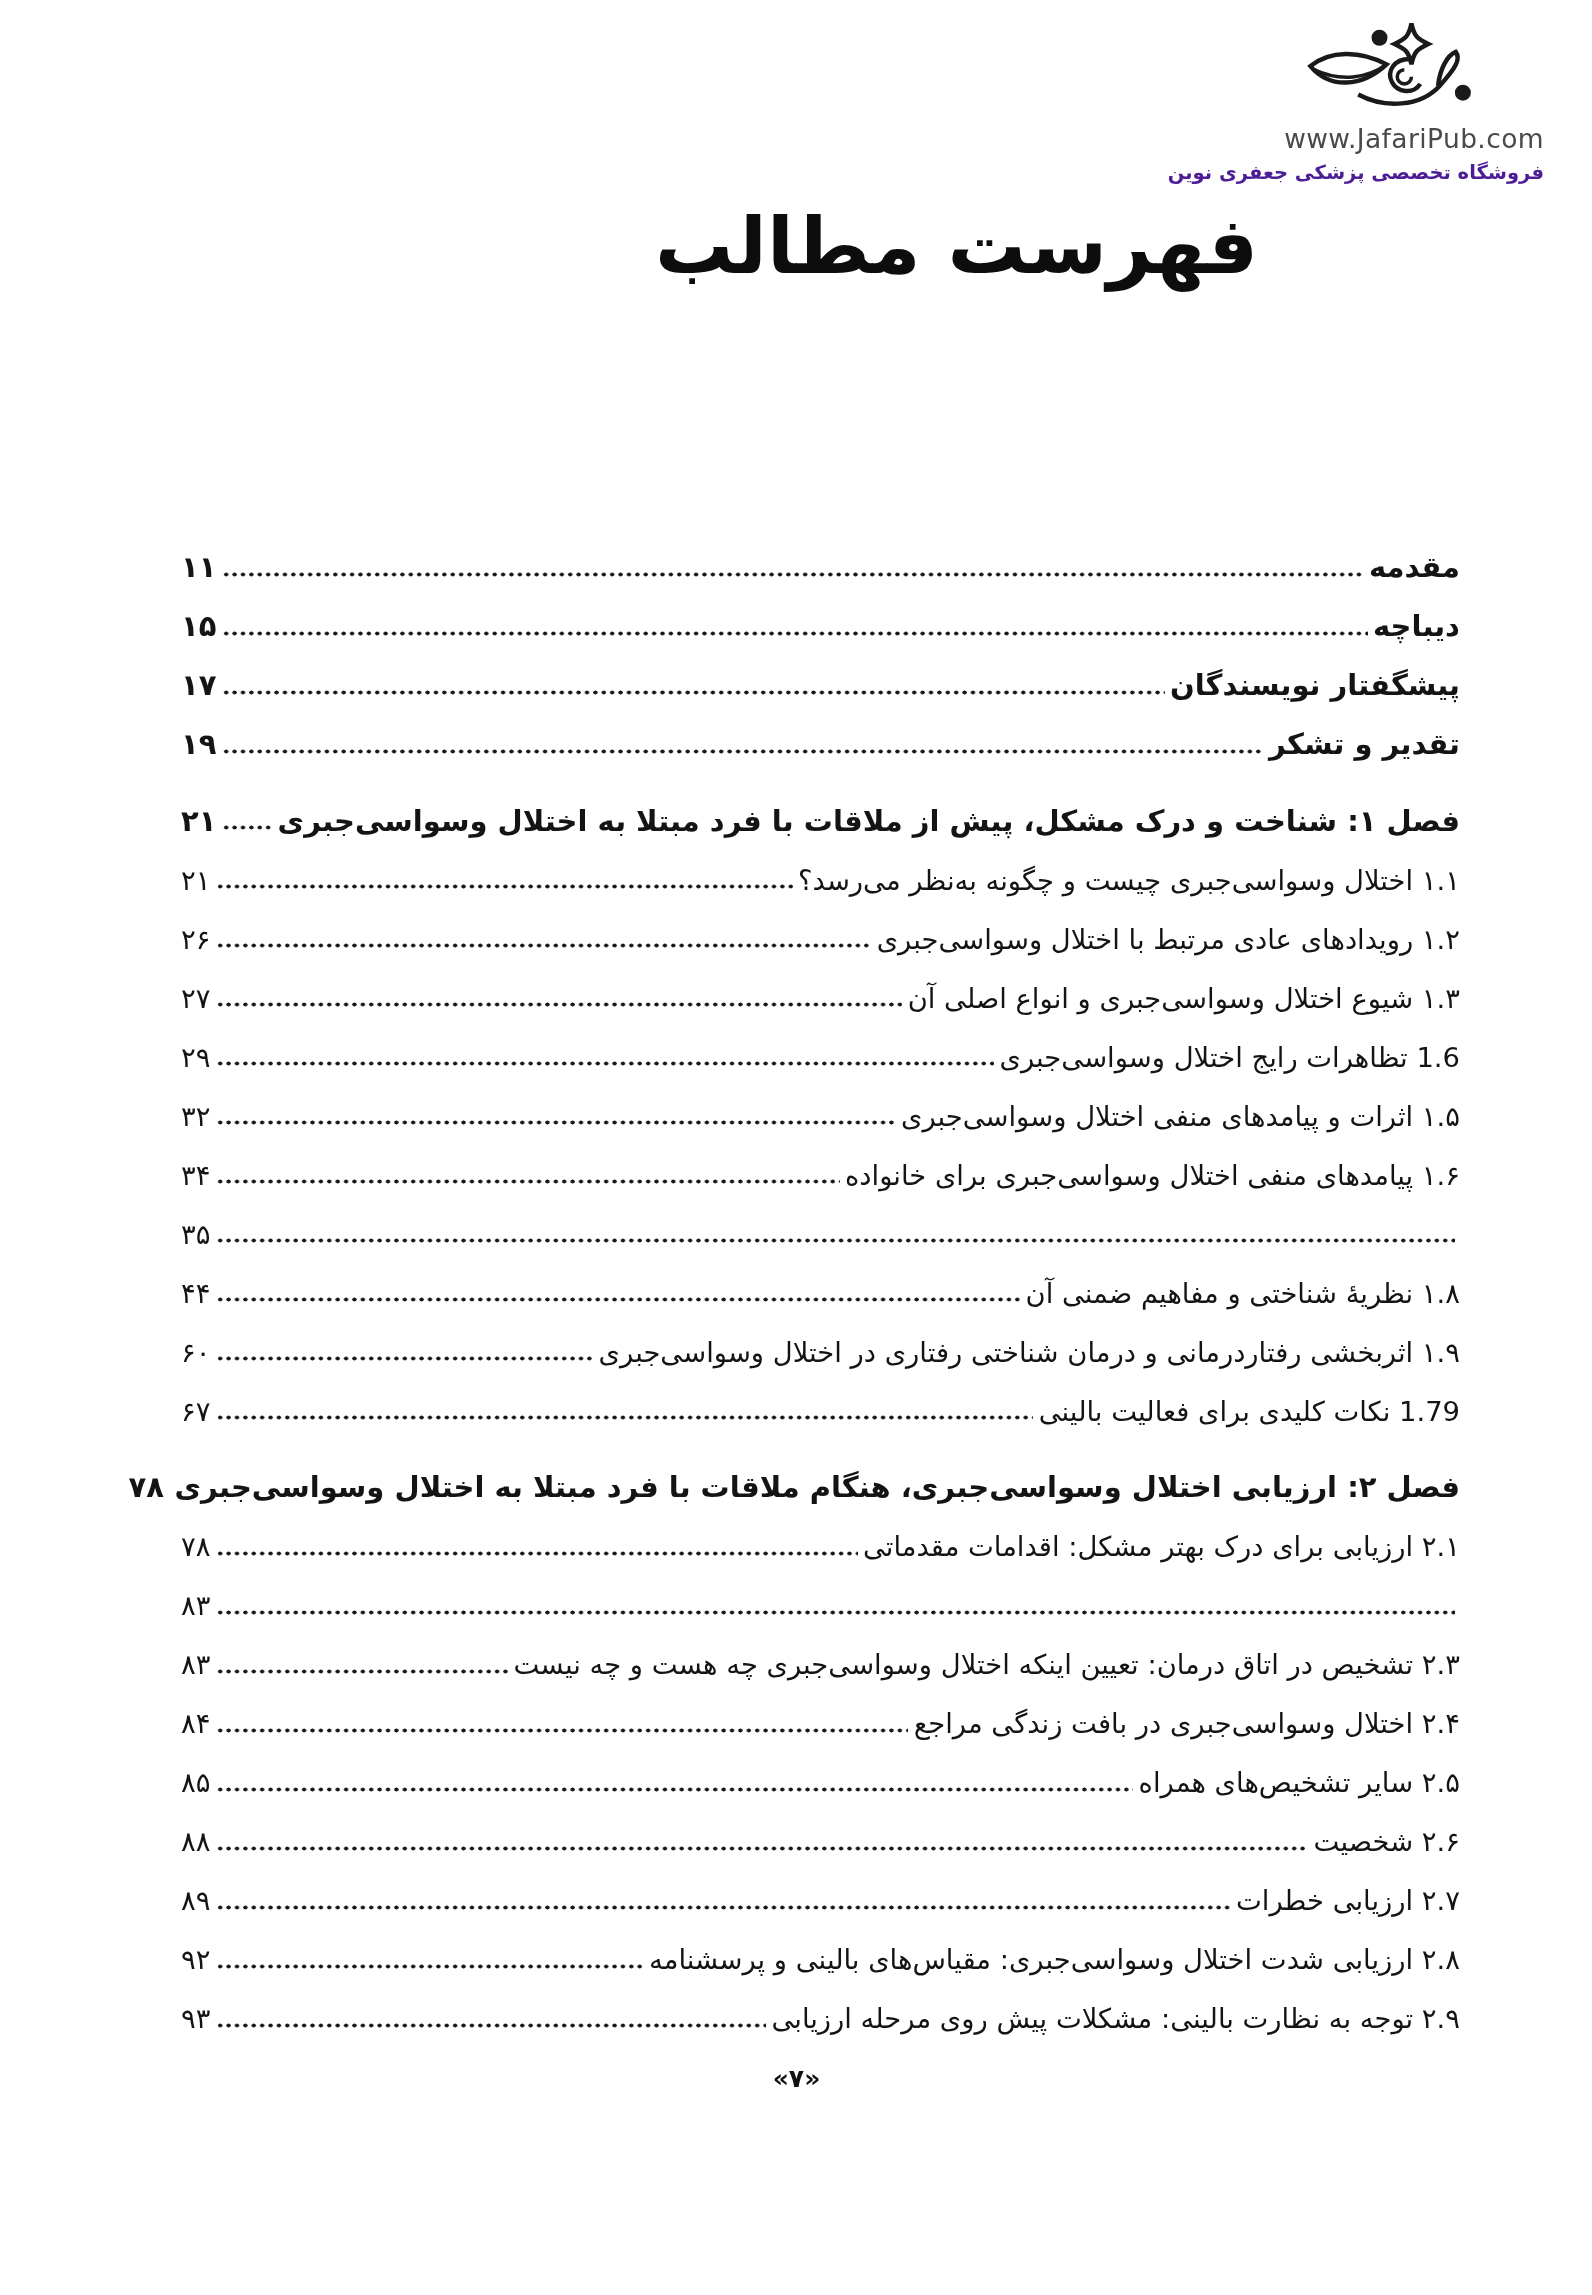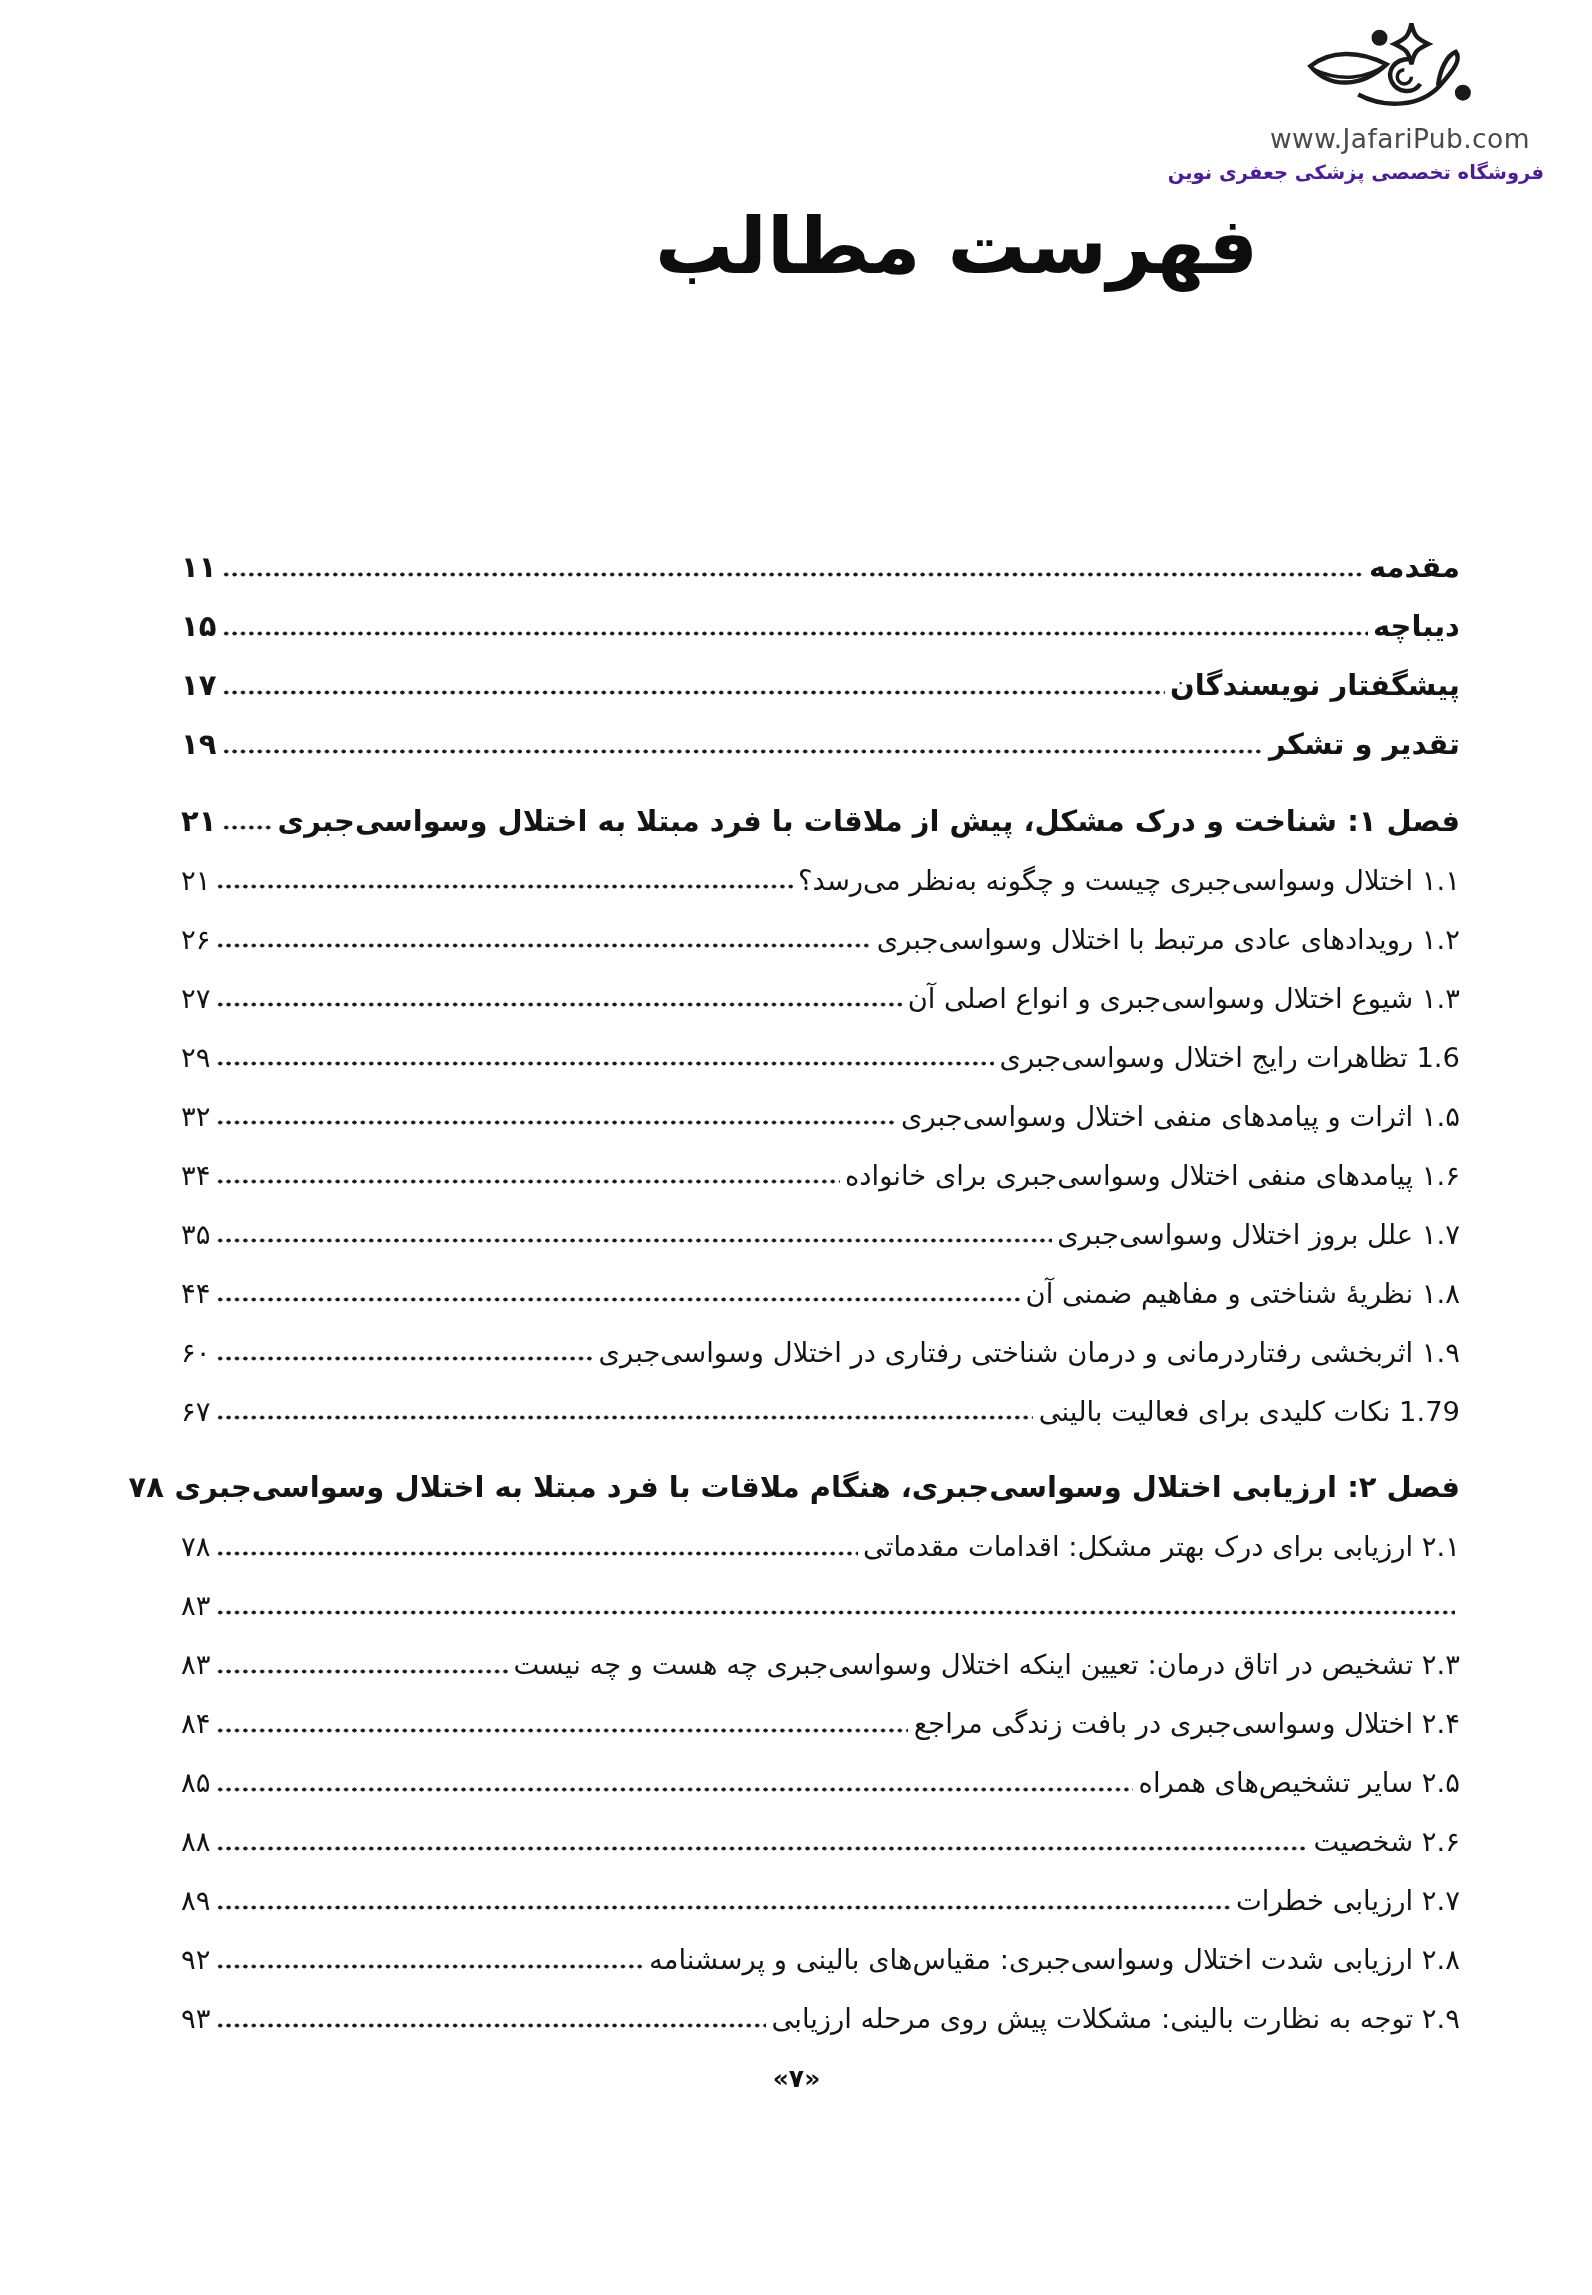--- a/index.html
+++ b/index.html
@@ -15,21 +15,21 @@
     font-family: "DejaVu Sans", sans-serif;
     color: #141414;
   }
 
   
   .logo {
     position: absolute;
     top: 19.5px;
     right: 49px;
     width: 274px;
-    text-align: left;
+    text-align: right;
     direction: ltr;
   }
   .logo svg { display: block; margin: 0 auto; }
   .logo-url {
     margin-top: 1.8px;
     font-size: 26.5px;
     color: #4a4a4a;
     letter-spacing: 0.4px;
     white-space: nowrap;
   }
@@ -167,21 +167,20 @@
     <span class="t">۱.۵ اثرات و پیامدهای منفی اختلال وسواسی‌جبری</span>
     <span class="leader"></span>
     <span class="p">۳۲</span>
   </div>
     <div class="row">
     <span class="t">۱.۶ پیامدهای منفی اختلال وسواسی‌جبری برای خانواده</span>
     <span class="leader"></span>
     <span class="p">۳۴</span>
   </div>
     <div class="row">
-    <span class="t">۱.۷ علل بروز اختلال وسواسی‌جبری</span>
     <span class="leader"></span>
     <span class="p">۳۵</span>
   </div>
     <div class="row">
     <span class="t">۱.۸ نظریۀ شناختی و مفاهیم ضمنی آن</span>
     <span class="leader"></span>
     <span class="p">۴۴</span>
   </div>
     <div class="row">
     <span class="t">۱.۹ اثربخشی رفتاردرمانی و درمان شناختی رفتاری در اختلال وسواسی‌جبری</span>

